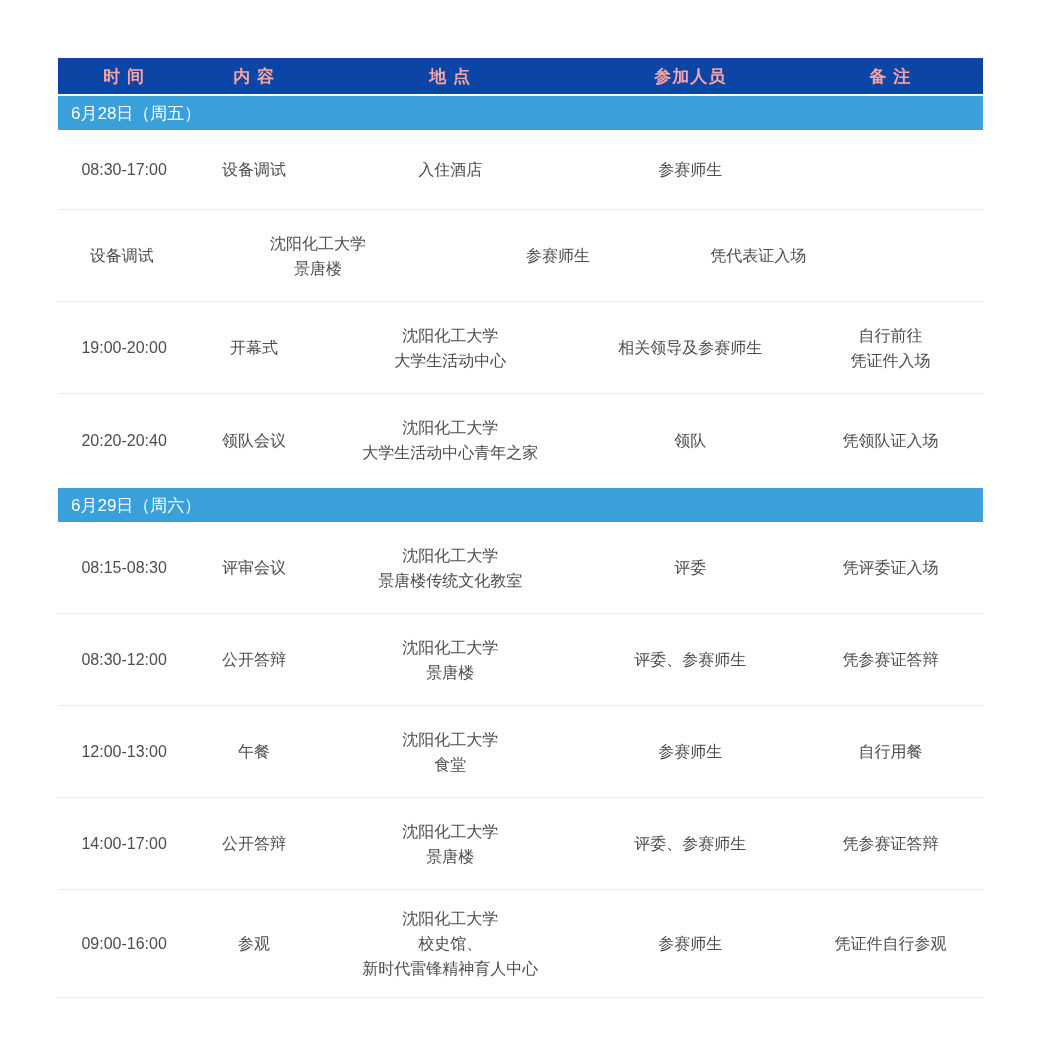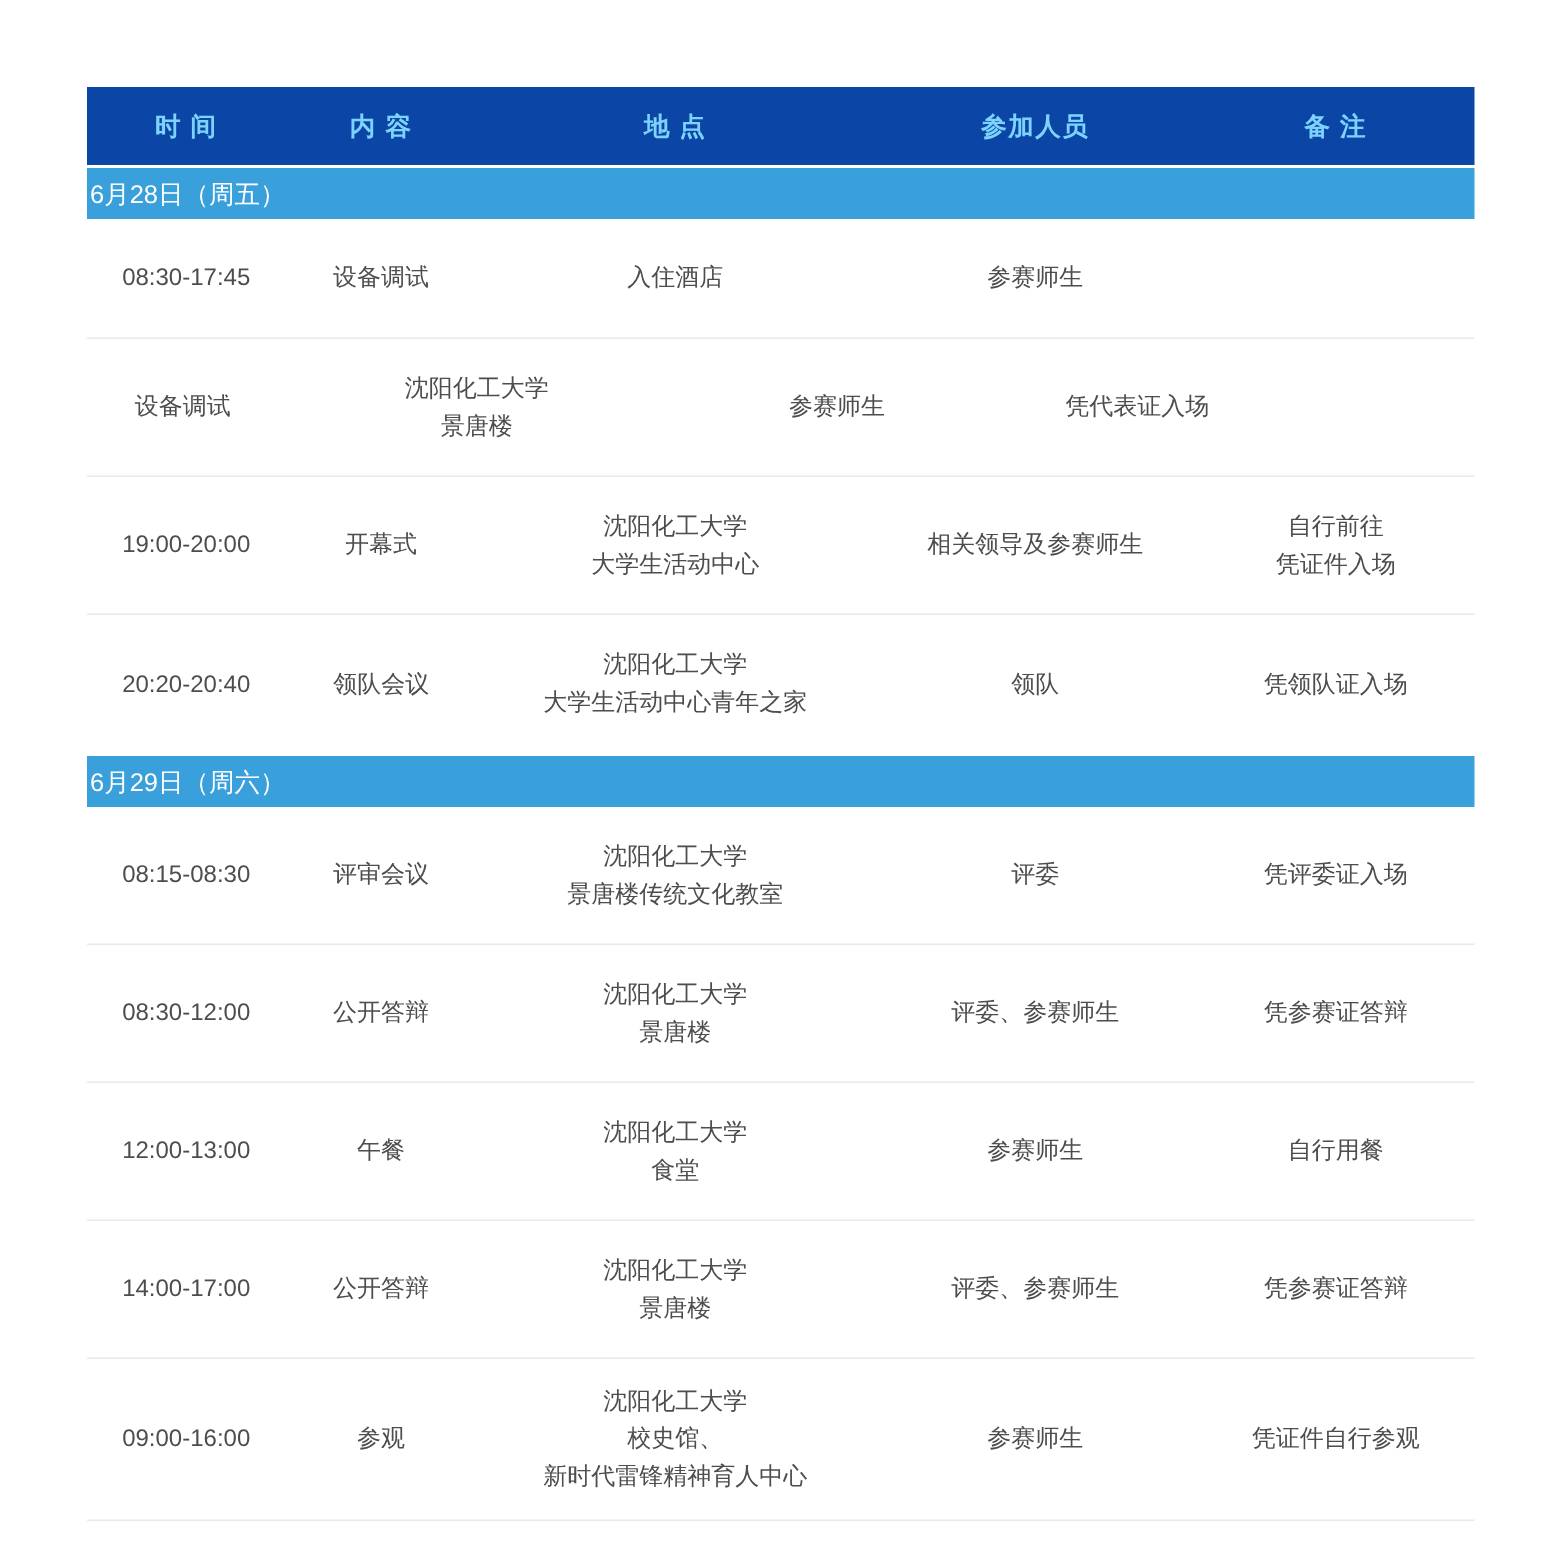--- a/index.html
+++ b/index.html
@@ -16,38 +16,38 @@
     color:var(--text);
     position:relative;
   }
   .schedule{
     position:absolute;
     left:58px;top:58px;
     width:925px;
   }
   .header-row{
     display:flex;
-    height:52px;
+    height:36px;
     background:var(--header-bg);
-    color:#7dd3fc;
+    color:#fca5a5;
     font-size:17px;
     font-weight:600;
   }
   .header-row .cell{
     display:flex;align-items:center;justify-content:center;
     letter-spacing:1px;
   }
   .section-bar{
     margin-top:2px;
     height:34px;
     background:var(--section-bg);
     color:#ffffff;
     font-size:17px;
     display:flex;align-items:center;
-    padding-left:2px;
+    padding-left:13px;
   }
   .row{
     display:flex;
     border-bottom:1px solid var(--divider);
     font-size:16px;
     line-height:25px;
   }
   .row.no-border{border-bottom:none;justify-content:center;}
   .row.h1{min-height:80px;}
   .row.h2{min-height:92px;}
@@ -73,21 +73,21 @@
     <div class="cell col-time">时 间</div>
     <div class="cell col-activity">内 容</div>
     <div class="cell col-location">地 点</div>
     <div class="cell col-participants">参加人员</div>
     <div class="cell col-note">备 注</div>
   </div>
 
   <div class="section-bar">6月28日（周五）</div>
 
   <div class="row h1">
-    <div class="cell col-time">08:30-17:45</div>
+    <div class="cell col-time">08:30-17:00</div>
     <div class="cell col-activity">设备调试</div>
     <div class="cell col-location">入住酒店</div>
     <div class="cell col-participants">参赛师生</div>
     <div class="cell col-note"></div>
   </div>
 
   <div class="row h2">
     <div class="cell col-activity">设备调试</div>
     <div class="cell col-location">沈阳化工大学
 景唐楼</div>

